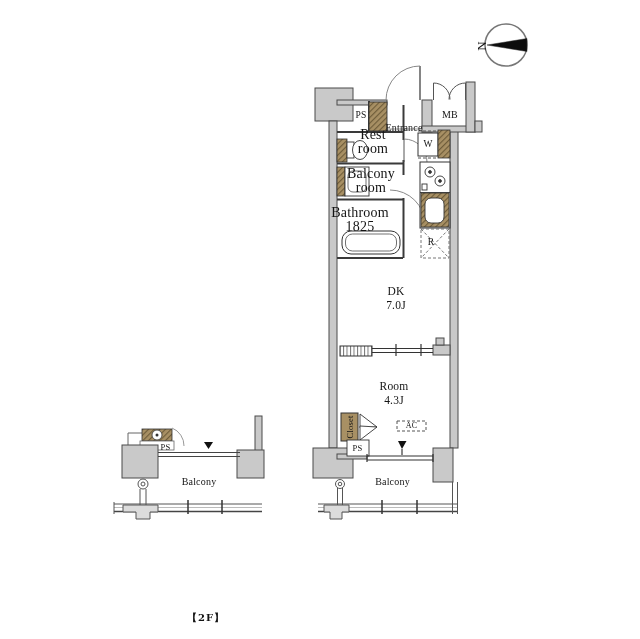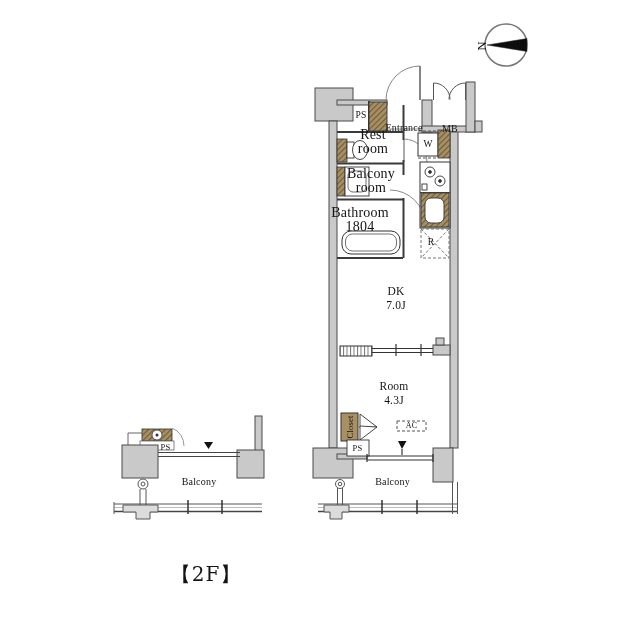--- a/index.html
+++ b/index.html
@@ -5,21 +5,21 @@
   html,body{margin:0;padding:0;background:#ffffff;}
   #stage{position:relative;width:640px;height:639px;background:#ffffff;overflow:hidden;
          font-family:"Liberation Serif","DejaVu Serif",serif;}
   #plan-svg{position:absolute;left:0;top:0;}
   .lbl{position:absolute;transform:translate(-50%,-50%);color:#141414;text-align:center;
        white-space:nowrap;font-size:14px;line-height:1.0;letter-spacing:0.2px;}
   .lbl div{line-height:1.0;}
   .rot{transform:translate(-50%,-50%) rotate(-90deg);}
   .big{font-size:11.5px;}
   .big div{line-height:1.2;font-family:Liberation Serif, serif;}
-  .floor{font-size:20px;font-weight:normal;letter-spacing:1px;}
+  .floor{font-size:10px;font-weight:bold;letter-spacing:1px;margin-top:44px;}
 </style>
 </head>
 <body>
 
 <div id="stage">
 
 <svg id="plan-svg" width="640" height="639" viewBox="0 0 640 639">
   <defs>
     <pattern id="tanHatch" width="4" height="4" patternUnits="userSpaceOnUse" patternTransform="rotate(45)">
       <rect width="4" height="4" fill="#a89064"></rect>
@@ -218,37 +218,37 @@
   </g>
 
   <g>
     <circle cx="506" cy="45" r="21" fill="#ffffff" stroke="#777" stroke-width="1.5"></circle>
     <polygon points="487,45 527,38.5 527,51.5" fill="#0d0d0d" stroke="#333" stroke-width="0.5"></polygon>
   </g>
 </svg>
 
 <div class="lbl" style="left:361px;top:116px;font-size:9.5px">PS</div>
 <div class="lbl" style="left:404px;top:128px;font-size:10px">Entrance</div>
-<div class="lbl" style="left:450px;top:129px;font-size:10px">MB</div>
+<div class="lbl" style="left:450px;top:115px;font-size:10px">MB</div>
 
 <div class="lbl" style="left:373px;top:142px">
   <div>Rest</div>
   <div>room</div>
 </div>
 
 <div class="lbl" style="left:428px;top:145px;font-size:9.5px">W</div>
 
 <div class="lbl" style="left:371px;top:181px">
   <div>Balcony</div>
   <div>room</div>
 </div>
 
 <div class="lbl" style="left:360px;top:220px;font-size:14px">
   <div>Bathroom</div>
-  <div>1804</div>
+  <div>1825</div>
 </div>
 
 <div class="lbl" style="left:431px;top:243px;font-size:9.5px">R</div>
 
 <div class="lbl big" style="left:396px;top:299px">
   <div>DK</div>
   <div>7.0J</div>
 </div>
 
 <div class="lbl big" style="left:394px;top:394px">

